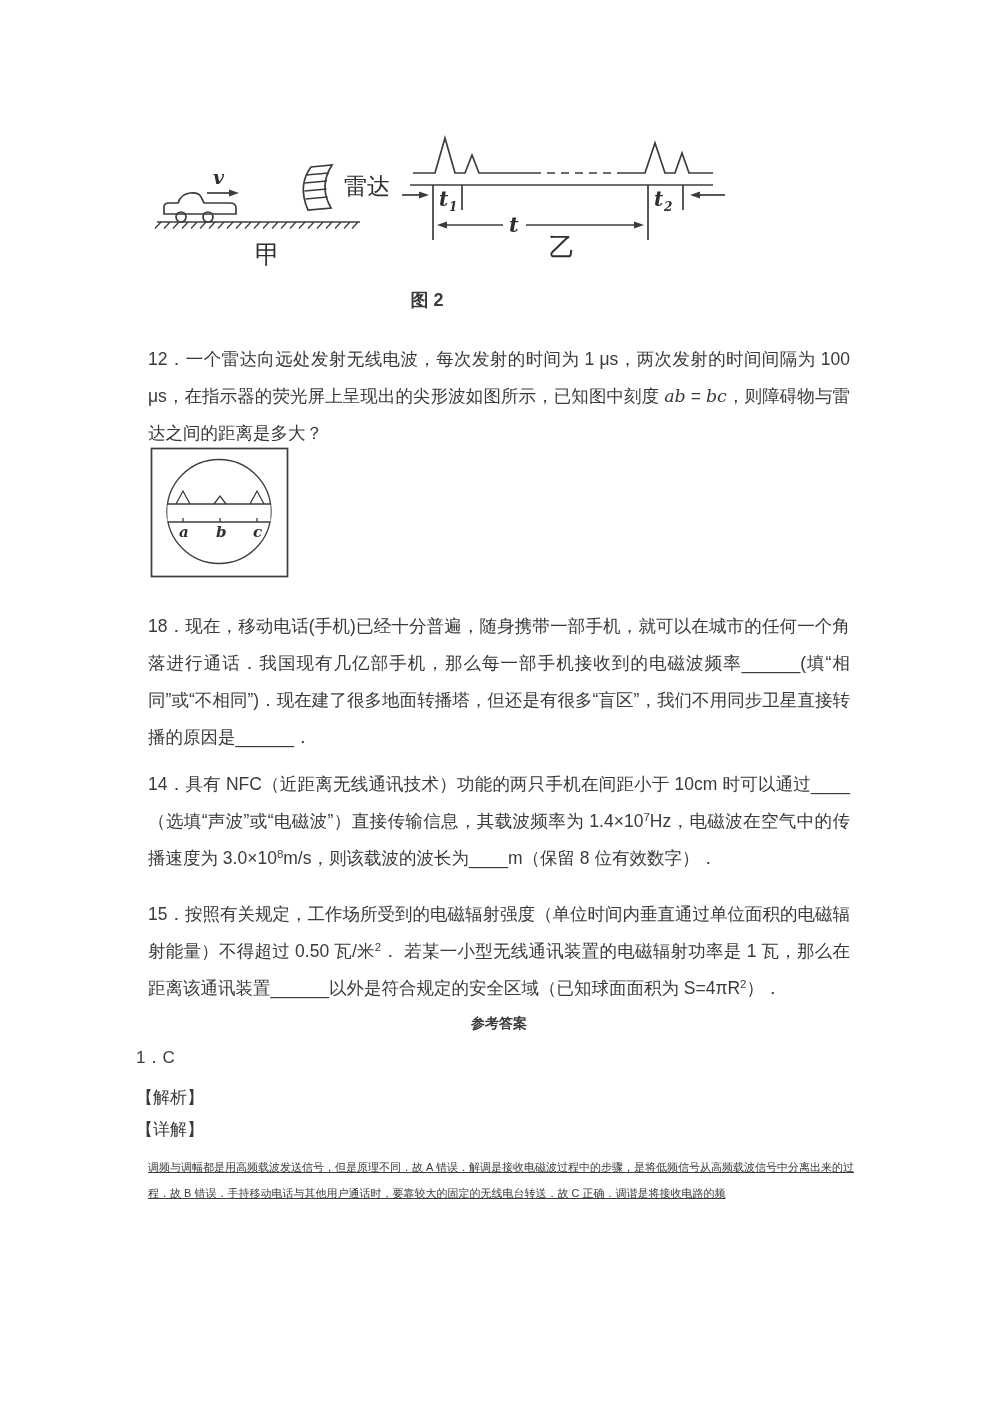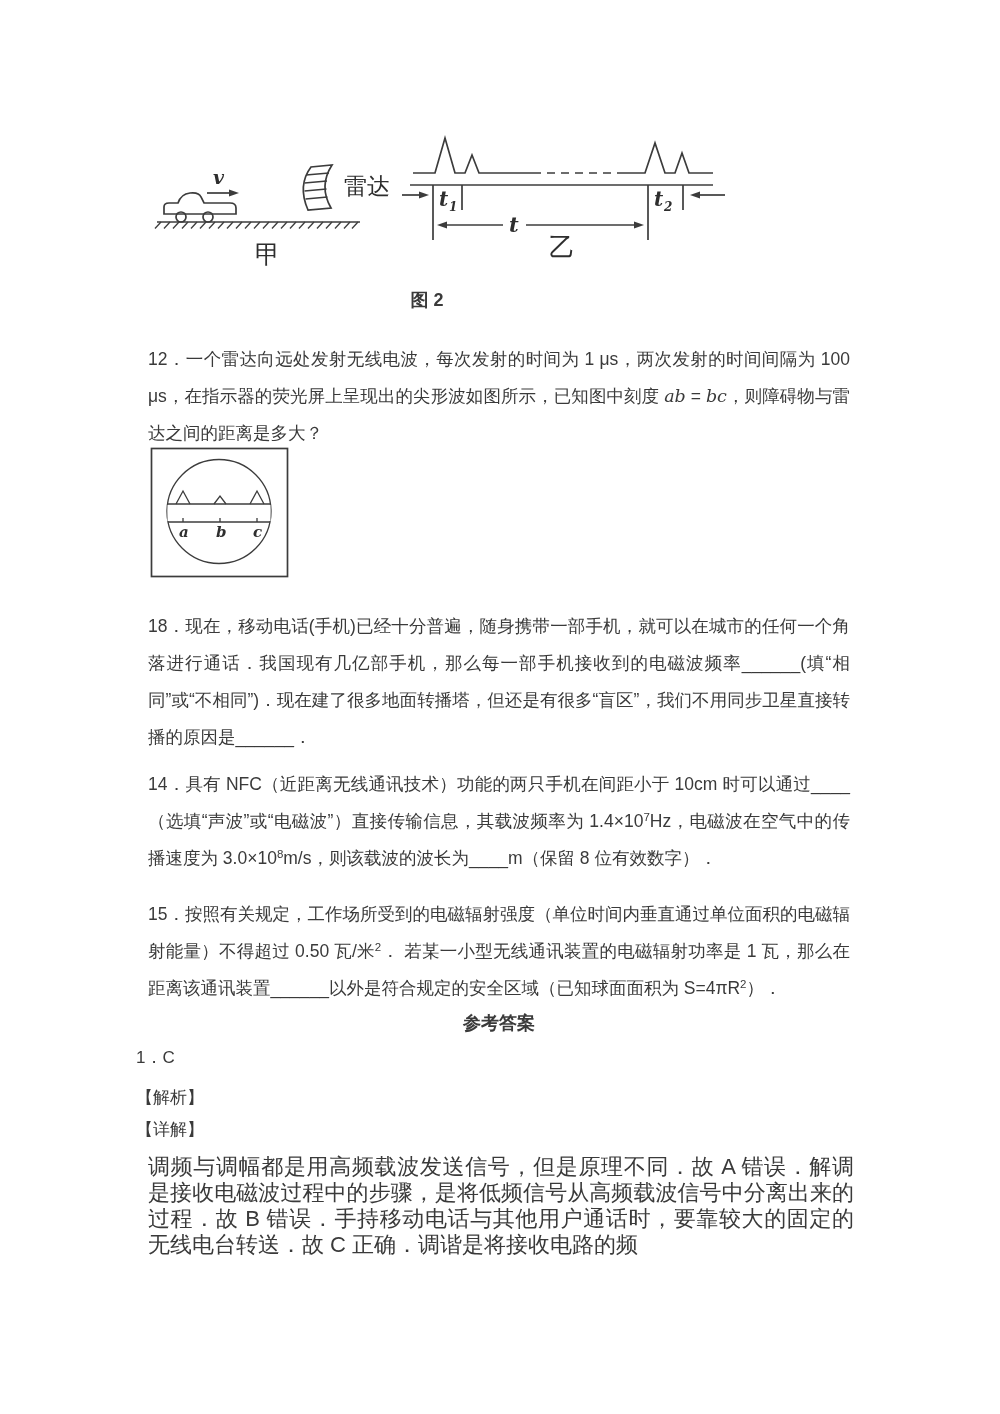--- a/index.html
+++ b/index.html
@@ -5,25 +5,25 @@
   * { margin:0; padding:0; box-sizing:border-box; }
   html,body { background:#ffffff; }
   body {
     position:relative; width:1000px; height:1414px; overflow:hidden;
     font-family:"Liberation Sans","DejaVu Sans",sans-serif; color:#3a3a3a;
   }
   .q {
     position:absolute; left:148px; width:702px;
     font-size:17.5px; line-height:37px; text-align:justify;
   }
-  .tight { line-height:26px; font-size:22px; text-align:justify; width:706px; }
+  .tight { line-height:26px; font-size:11px; text-align:justify; width:706px;text-decoration:underline; }
   sup.s { font-size:11.5px; line-height:0; vertical-align:6px; }
   i.var { font-family:"DejaVu Serif","Liberation Serif",serif; font-style:italic; }
   .heading { position:absolute; left:148px; width:702px; text-align:center;
-             font-weight:bold; font-size:18px; line-height:28px; }
+             font-weight:bold; font-size:14px; line-height:28px; }
   .ansline { position:absolute; left:136px; font-size:17px; line-height:26px; }
   .caption { position:absolute; font-size:18px; line-height:26px; text-align:center; }
   svg .ln { stroke:#3c3c3c; stroke-width:1.7; fill:none; }
   svg .thin { stroke:#3c3c3c; stroke-width:1.3; fill:none; }
   svg .fillhead { fill:#3c3c3c; stroke:none; }
   svg text { fill:#2e2e2e; }
   svg .cjk { font-family:"Liberation Sans","DejaVu Sans",sans-serif; }
   svg .var { font-family:"DejaVu Serif","Liberation Serif",serif; font-style:italic; font-weight:bold; }
 </style>
 </head>

